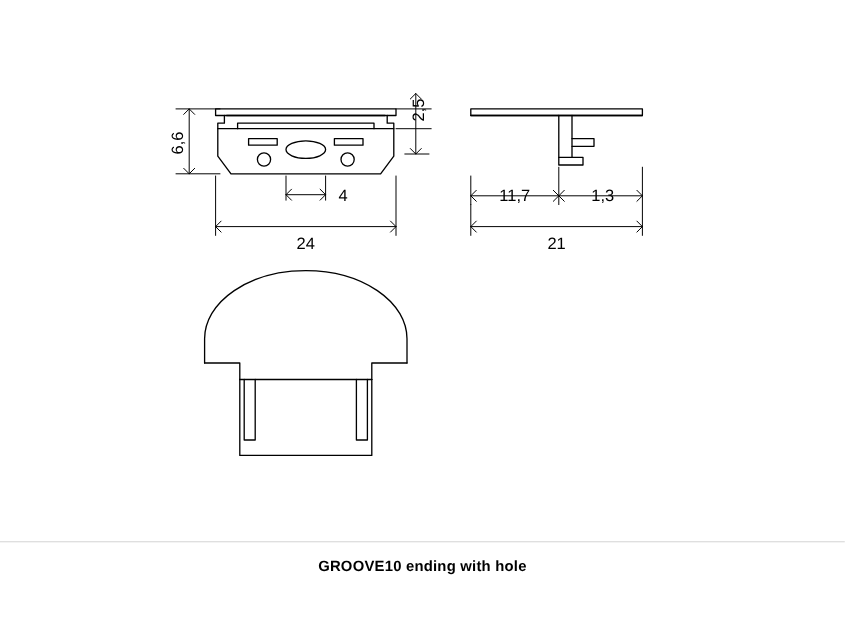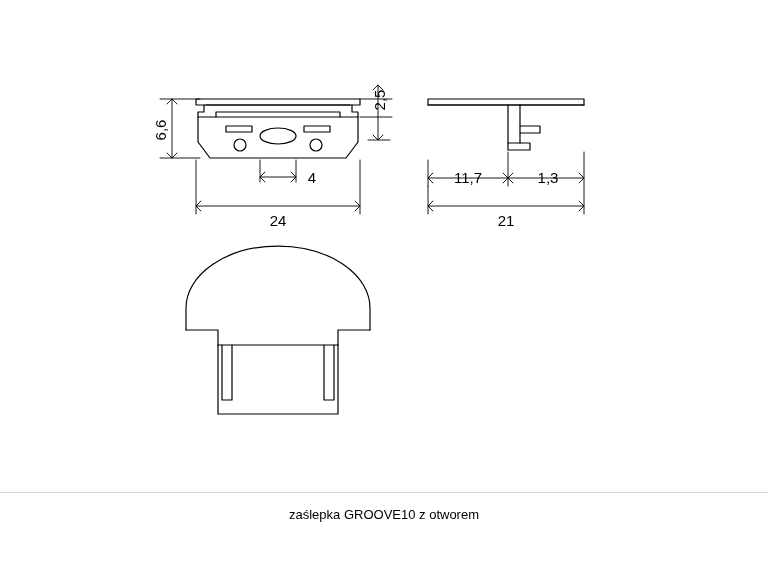--- a/index.html
+++ b/index.html
@@ -176,16 +176,16 @@
 
       <text class="dim" x="548" y="183" text-anchor="middle">1,3</text>
 
       <text class="dim" x="506" y="226" text-anchor="middle">21</text>
     </g>
   </svg>
 
   <div class="divider"></div>
 
   <div class="caption-block">
-    <div class="caption-sub">zaślepka GROOVE10 z otworem</div>
+    <div class="caption-title">GROOVE10 ending with hole</div>
   </div>
 
 </div>
 
 </body></html>

